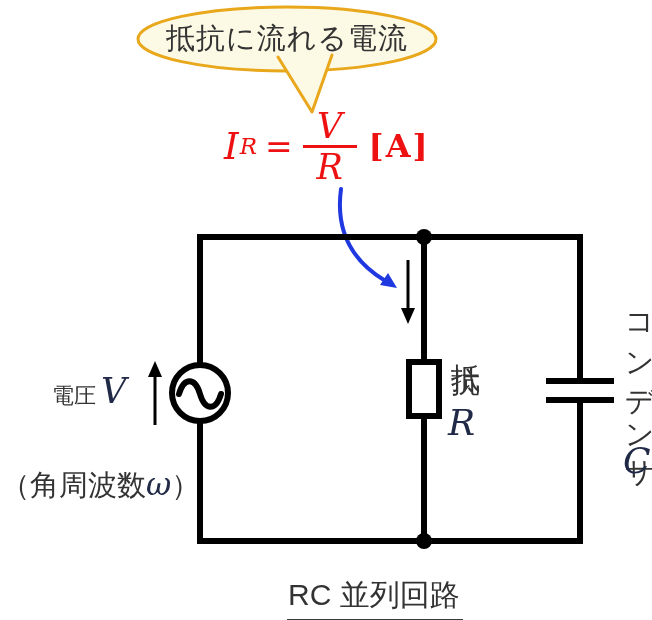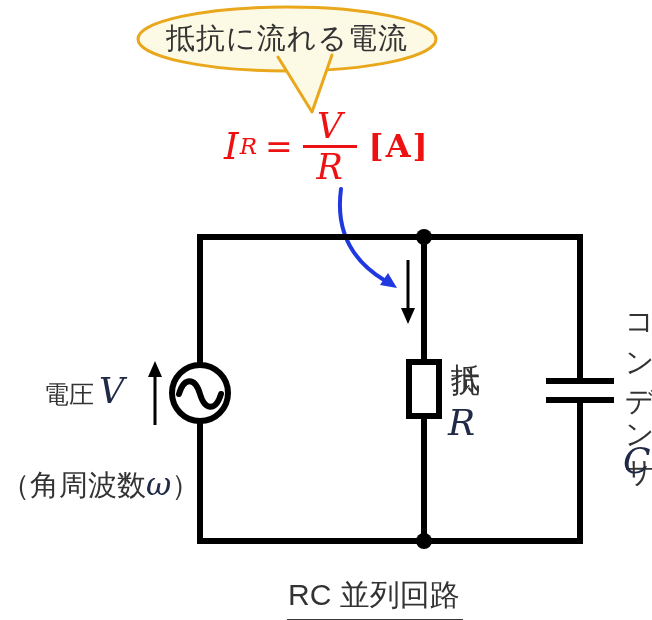--- a/index.html
+++ b/index.html
@@ -23,21 +23,21 @@
   }
   .formula .ir{font-style:italic;font-size:37px;}
   .formula .sub{font-style:italic;font-size:23px;vertical-align:-6px;margin-left:1px;}
   .formula .eq{font-size:33px;margin:0 10px 0 8px;font-style:normal;}
   .frac{display:flex;flex-direction:column;align-items:center;}
   .frac .num,.frac .den{font-style:italic;font-size:35px;line-height:36px;}
   .frac .bar{width:54px;height:3px;background:#ee1111;margin:1px 0;}
   .formula .unit{font-size:32px;font-weight:600;margin-left:12px;font-style:normal;letter-spacing:2px;}
   
   .vlabel{left:44px;top:371px;display:flex;align-items:baseline;white-space:nowrap;}
-  .vlabel .jp{font-size:25px;color:#333;}
+  .vlabel .jp{font-size:22px;color:#333;margin-left:8px;}
   .vlabel .sym{font-family:"DejaVu Serif",serif;font-style:italic;font-size:35px;color:#202a46;margin-left:5px;}
   .wlabel{left:1px;top:426px;white-space:nowrap;font-size:29px;color:#333;margin-top:40px;}
   .wlabel .sym{font-family:"DejaVu Serif",serif;font-style:italic;font-size:31px;color:#202a46;}
   
   .vert{writing-mode:vertical-rl;text-orientation:upright;font-size:29px;color:#333;letter-spacing:3px;}
   .r-label{left:446px;top:341px;}
   .c-label{left:620px;top:296px;}
   .sym-big{font-family:"DejaVu Serif",serif;font-style:italic;font-size:36px;color:#202a46;}
   .r-sym{left:448px;top:402px;}
   .c-sym{left:623px;top:440px;}

